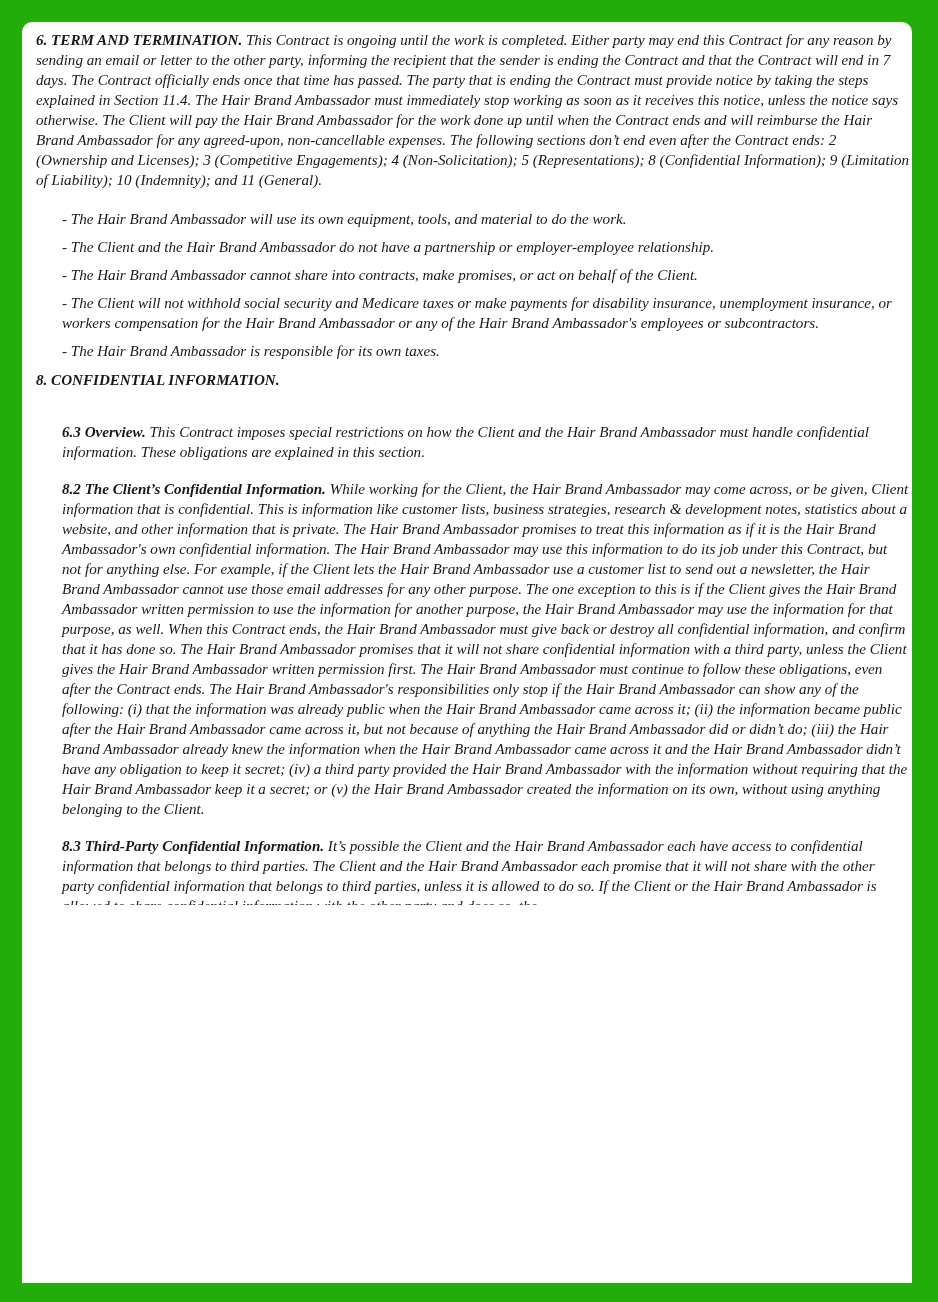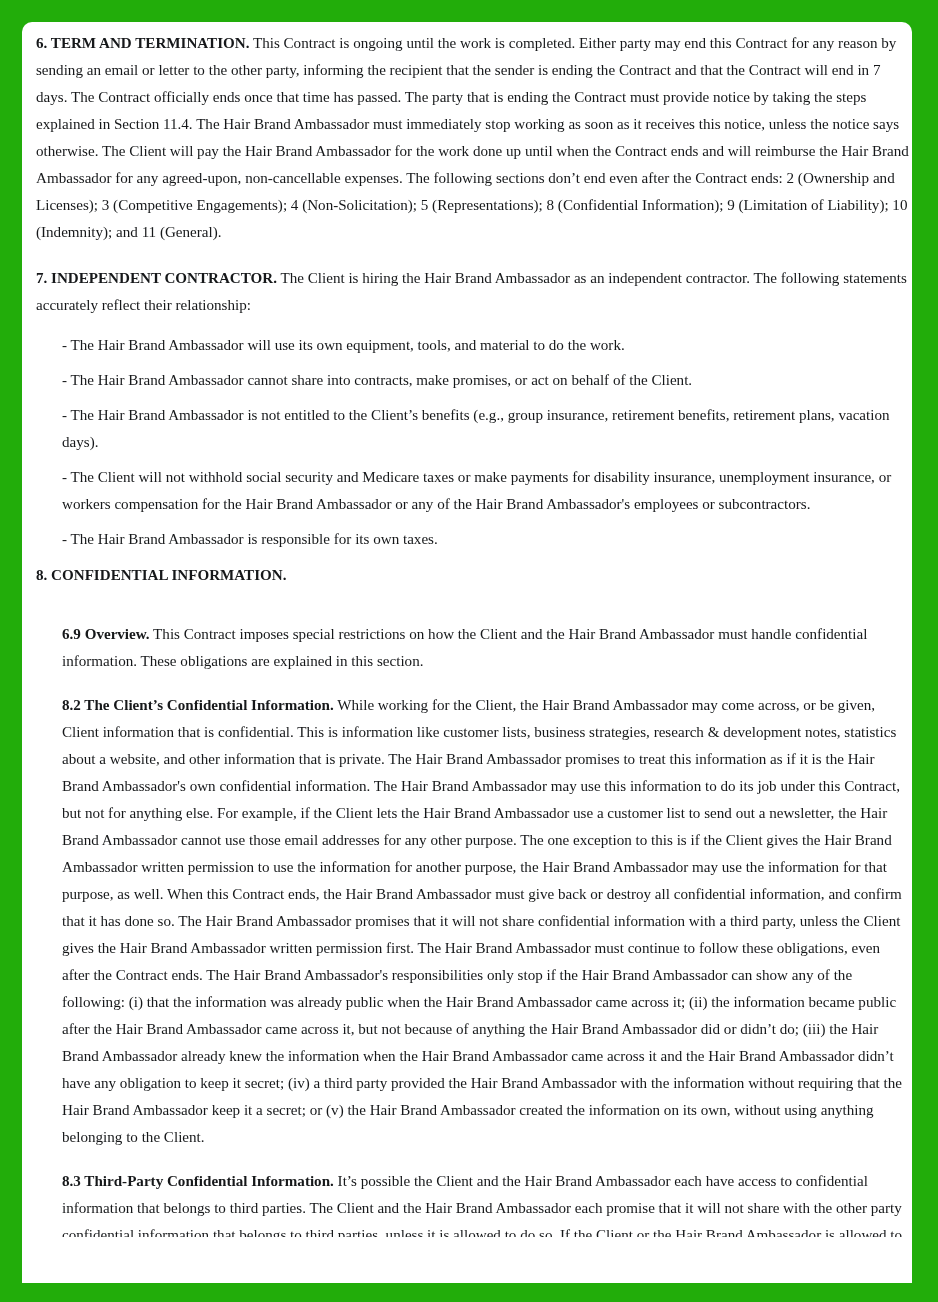--- a/index.html
+++ b/index.html
@@ -31,22 +31,23 @@
     border-radius: 10px 10px 0 0;
     overflow: hidden;
   }
   .doc-body {
     position: absolute;
     left: 14px;
     top: 8px;
     width: 874px;
     color: #16181a;
     font-size: 15.1px;
-    line-height: 27px;
+    line-height: 20px;
     text-align: left;
+    font-style: italic;
   }
   p {
     margin: 0 0 19px 0;
   }
   p.tight {
     margin: 0 0 13px 0;
   }
   .sec-head {
     font-weight: bold;
   }
@@ -72,33 +73,32 @@
 </style>
 </head>
 <body>
 
 <div class="page-frame">
   <div class="page-sheet">
     <div class="doc-body">
 
       <p><span class="sec-head">6. TERM AND TERMINATION.</span><span> This Contract is ongoing until the work is completed. Either party may end this Contract for any reason by sending an email or letter to the other party, informing the recipient that the sender is ending the Contract and that the Contract will end in 7 days. The Contract officially ends once that time has passed. The party that is ending the Contract must provide notice by taking the steps explained in Section 11.4. The Hair Brand Ambassador must immediately stop working as soon as it receives this notice, unless the notice says otherwise. The Client will pay the Hair Brand Ambassador for the work done up until when the Contract ends and will reimburse the Hair Brand Ambassador for any agreed-upon, non-cancellable expenses. The following sections don’t end even after the Contract ends: 2 (Ownership and Licenses); 3 (Competitive Engagements); 4 (Non-Solicitation); 5 (Representations); 8 (Confidential Information); 9 (Limitation of Liability); 10 (Indemnity); and 11 (General).</span></p>
 
-      <p class="tight"><span class="sec-head">7. INDEPENDENT CONTRACTOR.</span><span> The Client is hiring the Hair Brand Ambassador as an independent contractor. The following statements accurately reflect their relationship:</span></p>
 
       <div class="bullets">
         <p class="bullet">- The Hair Brand Ambassador will use its own equipment, tools, and material to do the work.</p>
+        <p class="bullet">- The Client and the Hair Brand Ambassador do not have a partnership or employer-employee relationship.</p>
         <p class="bullet">- The Hair Brand Ambassador cannot share into contracts, make promises, or act on behalf of the Client.</p>
-        <p class="bullet">- The Hair Brand Ambassador is not entitled to the Client’s benefits (e.g., group insurance, retirement benefits, retirement plans, vacation days).</p>
         <p class="bullet">- The Client will not withhold social security and Medicare taxes or make payments for disability insurance, unemployment insurance, or workers compensation for the Hair Brand Ambassador or any of the Hair Brand Ambassador's employees or subcontractors.</p>
         <p class="bullet">- The Hair Brand Ambassador is responsible for its own taxes.</p>
       </div>
 
       <p style="margin-bottom:32px"><span class="sec-head">8. CONFIDENTIAL INFORMATION.</span></p>
 
-      <p class="subsec"><span class="sub-label">6.9 Overview.</span><span> This Contract imposes special restrictions on how the Client and the Hair Brand Ambassador must handle confidential information. These obligations are explained in this section.</span></p>
+      <p class="subsec"><span class="sub-label">6.3 Overview.</span><span> This Contract imposes special restrictions on how the Client and the Hair Brand Ambassador must handle confidential information. These obligations are explained in this section.</span></p>
 
       <p class="subsec"><span class="sub-label">8.2 The Client’s Confidential Information.</span><span> While working for the Client, the Hair Brand Ambassador may come across, or be given, Client information that is confidential. This is information like customer lists, business strategies, research &amp; development notes, statistics about a website, and other information that is private. The Hair Brand Ambassador promises to treat this information as if it is the Hair Brand Ambassador's own confidential information. The Hair Brand Ambassador may use this information to do its job under this Contract, but not for anything else. For example, if the Client lets the Hair Brand Ambassador use a customer list to send out a newsletter, the Hair Brand Ambassador cannot use those email addresses for any other purpose. The one exception to this is if the Client gives the Hair Brand Ambassador written permission to use the information for another purpose, the Hair Brand Ambassador may use the information for that purpose, as well. When this Contract ends, the Hair Brand Ambassador must give back or destroy all confidential information, and confirm that it has done so. The Hair Brand Ambassador promises that it will not share confidential information with a third party, unless the Client gives the Hair Brand Ambassador written permission first. The Hair Brand Ambassador must continue to follow these obligations, even after the Contract ends. The Hair Brand Ambassador's responsibilities only stop if the Hair Brand Ambassador can show any of the following: (i) that the information was already public when the Hair Brand Ambassador came across it; (ii) the information became public after the Hair Brand Ambassador came across it, but not because of anything the Hair Brand Ambassador did or didn’t do; (iii) the Hair Brand Ambassador already knew the information when the Hair Brand Ambassador came across it and the Hair Brand Ambassador didn’t have any obligation to keep it secret; (iv) a third party provided the Hair Brand Ambassador with the information without requiring that the Hair Brand Ambassador keep it a secret; or (v) the Hair Brand Ambassador created the information on its own, without using anything belonging to the Client.</span></p>
 
       <div class="last-clip">
         <p class="subsec" style="margin-bottom:0"><span class="sub-label">8.3 Third-Party Confidential Information.</span><span> It’s possible the Client and the Hair Brand Ambassador each have access to confidential information that belongs to third parties. The Client and the Hair Brand Ambassador each promise that it will not share with the other party confidential information that belongs to third parties, unless it is allowed to do so. If the Client or the Hair Brand Ambassador is allowed to share confidential information with the other party and does so, the</span></p>
       </div>
 
     </div>
   </div>
 </div>

